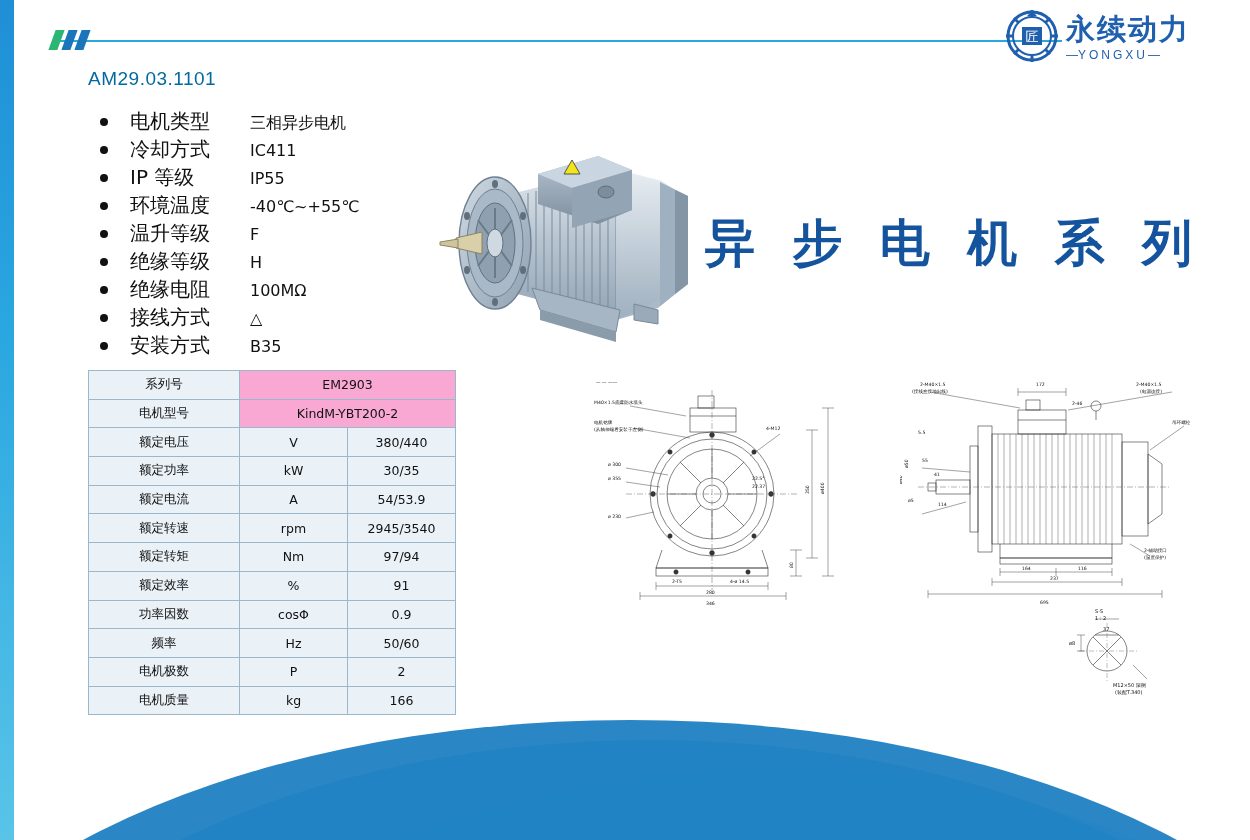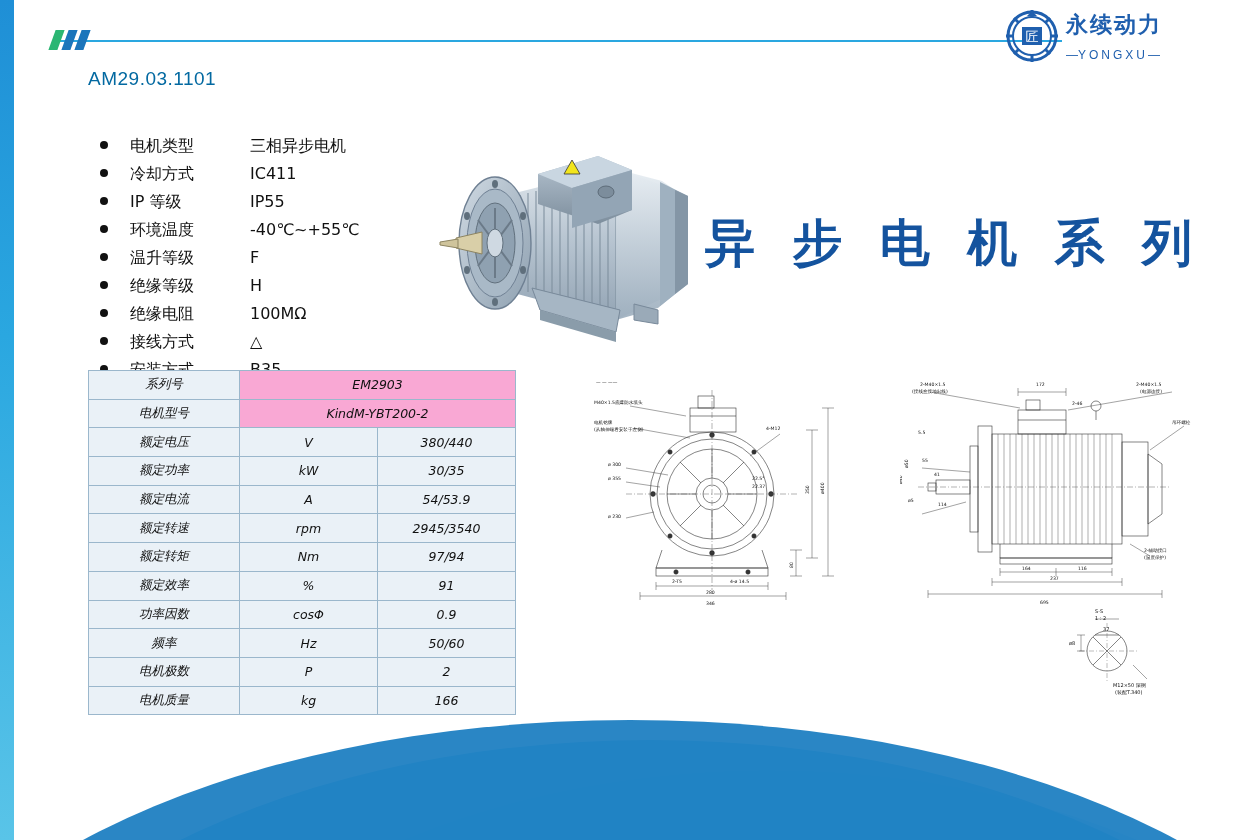--- a/index.html
+++ b/index.html
@@ -40,21 +40,21 @@
   }
   .hdr-ticks{position:absolute;left:52px;top:30px;display:flex;gap:4px;}
   .hdr-ticks i{display:block;width:9px;height:20px;transform:skewX(-20deg);}
   .hdr-ticks i.g{background:#2bb673;}
   .hdr-ticks i.b{background:#1b75bb;}
 
   
   .logo{position:absolute;right:16px;top:6px;width:230px;height:66px;}
   .logo-badge{position:absolute;left:0;top:2px;width:56px;height:56px;}
   .logo-cn{
-    position:absolute;left:62px;top:4px;font-size:22px;font-weight:bold;color:#1f5fae;
+    position:absolute;left:62px;top:4px;font-size:29px;font-weight:bold;color:#1f5fae;
     letter-spacing:2px;font-family:"DejaVu Sans","Liberation Sans",sans-serif;
   }
   .logo-en{
     position:absolute;left:62px;top:42px;font-size:12px;color:#1f5fae;letter-spacing:3px;
   }
   .logo-en .dash{letter-spacing:0;}
 
   
   .doc-code{
     position:absolute;left:88px;top:68px;font-size:19px;font-weight:normal;color:#0369a1;
@@ -63,41 +63,39 @@
   }
 
   
   .specs{position:absolute;left:100px;top:108px;width:340px;}
   .spec-row{display:flex;align-items:baseline;height:28px;}
   .spec-dot{
     width:8px;height:8px;border-radius:50%;background:#111;margin-right:22px;
     position:relative;top:-2px;flex:none;
   }
   .spec-label{
-    width:120px;font-size:16px;color:#111;flex:none;
+    width:120px;font-size:20px;color:#111;flex:none;
     font-family:"DejaVu Sans","Liberation Sans",sans-serif;
-    margin-top:28px;
   }
   .spec-value{
     font-size:16px;color:#111;
     font-family:"DejaVu Sans","Liberation Sans",sans-serif;
   }
 
   
   .series-title{
     position:absolute;right:48px;top:210px;font-size:50px;font-weight:bold;
     color:#14539e;letter-spacing:10px;white-space:nowrap;
     font-family:"DejaVu Sans","Liberation Sans",sans-serif;
   }
 
   
   .ptable{
-    position:absolute;left:88px;top:370px;width:428px;border-collapse:collapse;
+    position:absolute;left:88px;top:370px;width:368px;border-collapse:collapse;
     table-layout:fixed;
-    font-style:italic;
   }
   .ptable td{
     border:1px solid #9bb7cc;height:27.7px;text-align:center;vertical-align:middle;
     font-size:12.5px;color:#111;padding:0;
     font-family:"DejaVu Sans","Liberation Sans",sans-serif;
   }
   .ptable td.k{background:#eaf1f7;width:150px;}
   .ptable td.u{background:#eaf1f7;width:112px;}
   .ptable td.v{background:#eaf1f7;}
   .ptable td.wide{background:#f9a8d4;}

